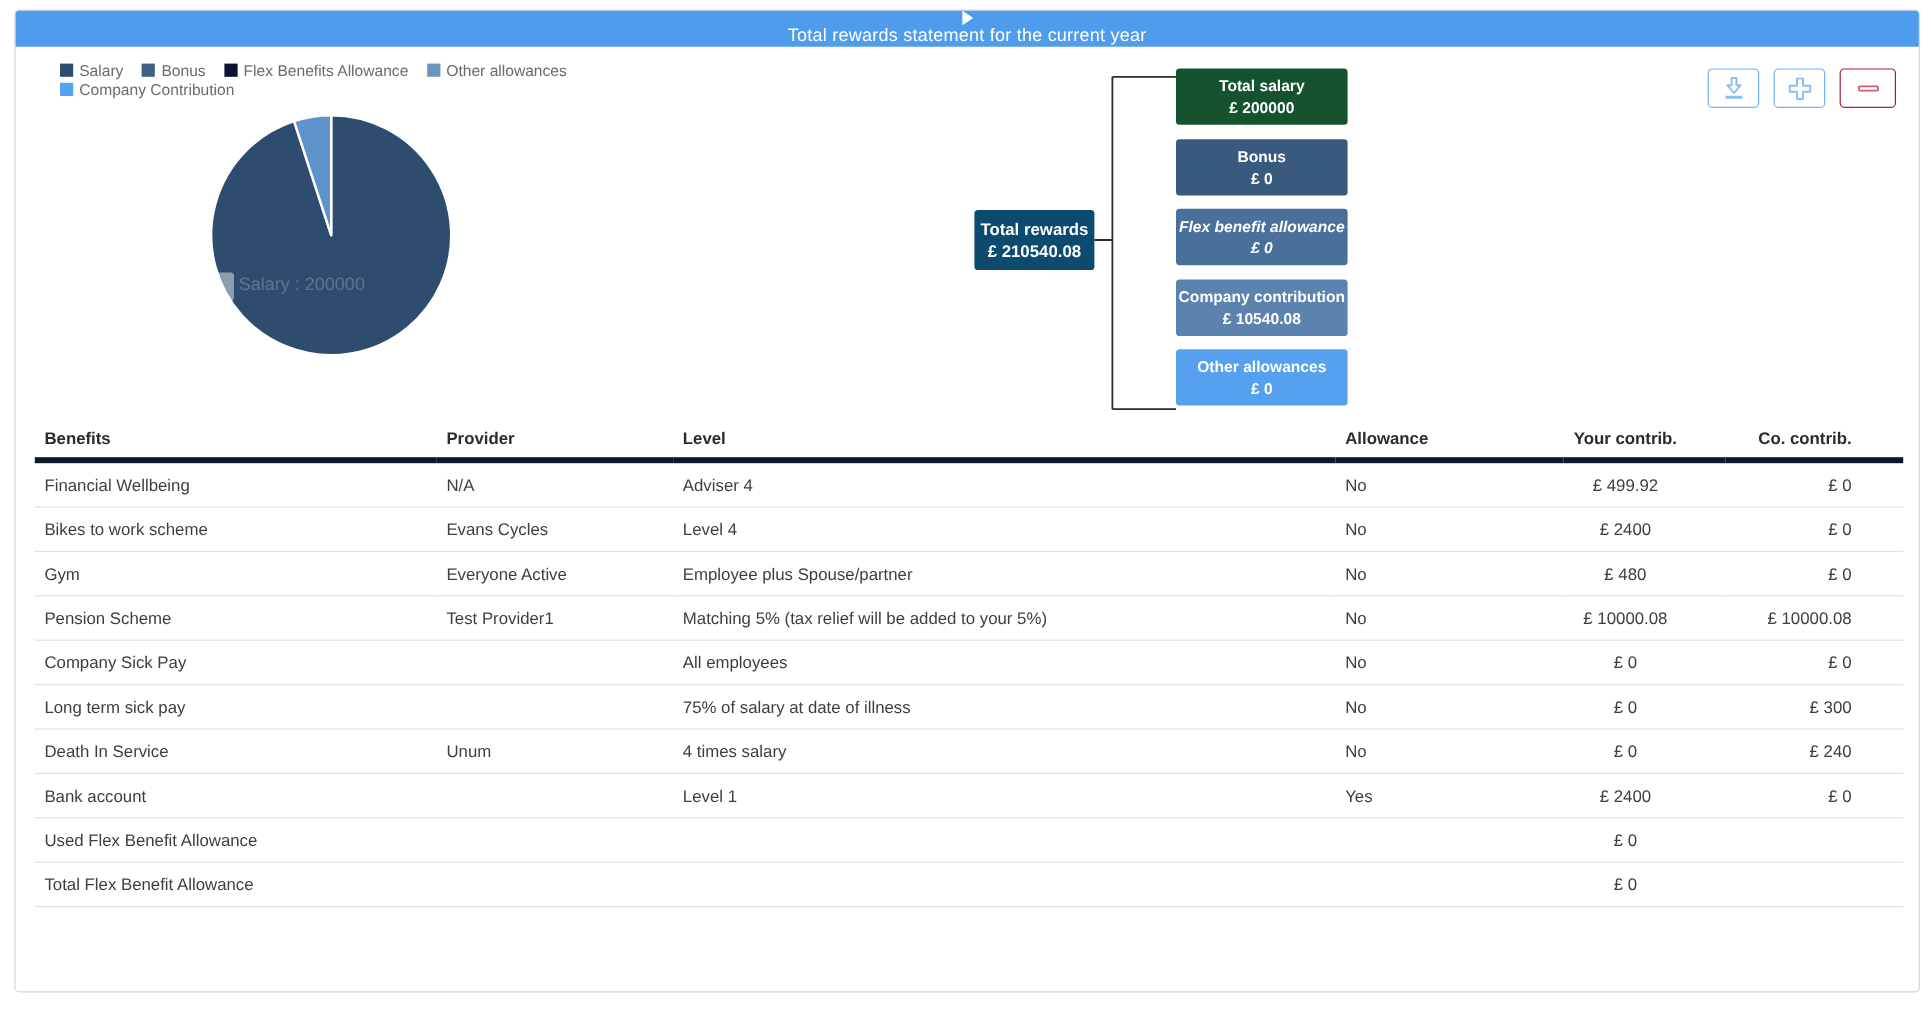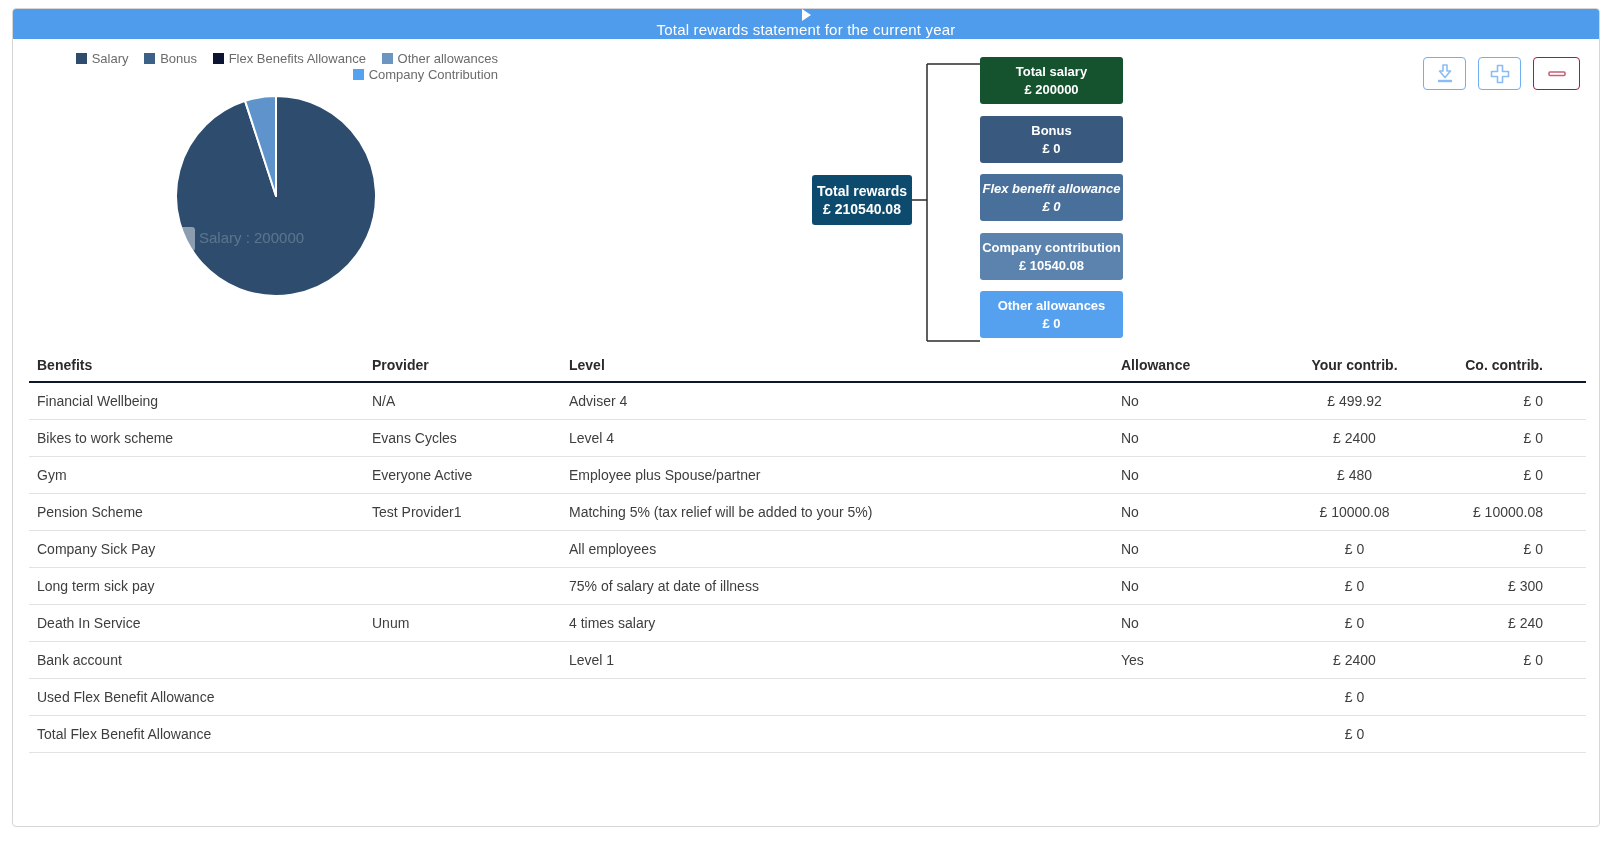--- a/index.html
+++ b/index.html
@@ -18,21 +18,21 @@
     display:flex;align-items:center;color:#fff;font-size:15px;font-weight:500;
     letter-spacing:.2px;cursor:pointer;flex-direction:column;
   }
   .hdr .tri{
     width:0;height:0;border-top:6px solid transparent;border-bottom:6px solid transparent;
     border-left:9px solid #fff;margin:0 13px 0 14px;
   }
   
   .chart-area{position:relative;height:310px;}
   .legend{
-    position:absolute;left:27px;top:12px;width:460px;text-align:right;
+    position:absolute;left:27px;top:12px;width:460px;text-align:left;
     font-size:13px;color:#6b6b6b;line-height:16px;
   }
   .lg-item{display:inline-block;white-space:nowrap;margin:0 2px;}
   .swatch{display:inline-block;width:11px;height:11px;vertical-align:-1px;margin:0 5px 0 8px;}
   .pie-svg{position:absolute;left:153px;top:47px;}
   .pie-tooltip-box{
     position:absolute;left:158px;top:188px;width:24px;height:24px;border-radius:3px;
     background:rgba(255,255,255,.45);
   }
   .pie-tooltip{
@@ -58,21 +58,21 @@
   .btn-download{left:1410px;width:43px;}
   .btn-plus{left:1465px;width:43px;}
   .btn-minus{left:1520px;width:47px;}
   
   .tbl{
     margin-left:16px;width:1557px;border-collapse:collapse;table-layout:fixed;
     font-size:14px;color:#3e3e3e;
   }
   .tbl th{
     font-weight:bold;color:#2b2b2b;height:32px;padding:0 0 0 8px;text-align:left;
-    border-bottom:2px solid #0f172a;white-space:nowrap;
+    border-bottom:5px solid #0f172a;white-space:nowrap;
   }
   .tbl td{
     height:36px;padding:0 0 0 8px;border-bottom:1px solid #e2e2e2;
     white-space:nowrap;overflow:hidden;
   }
   .tbl .num{text-align:center;padding-right:40px;}
   .tbl .num2{text-align:right;padding-right:43px;}
   .tbl th.num{padding-right:40px;} .tbl th.num2{padding-right:43px;}
   .total-row td{
     border-top:3px solid #7b7b7b;font-weight:bold;color:#2b2b2b;height:38px;

